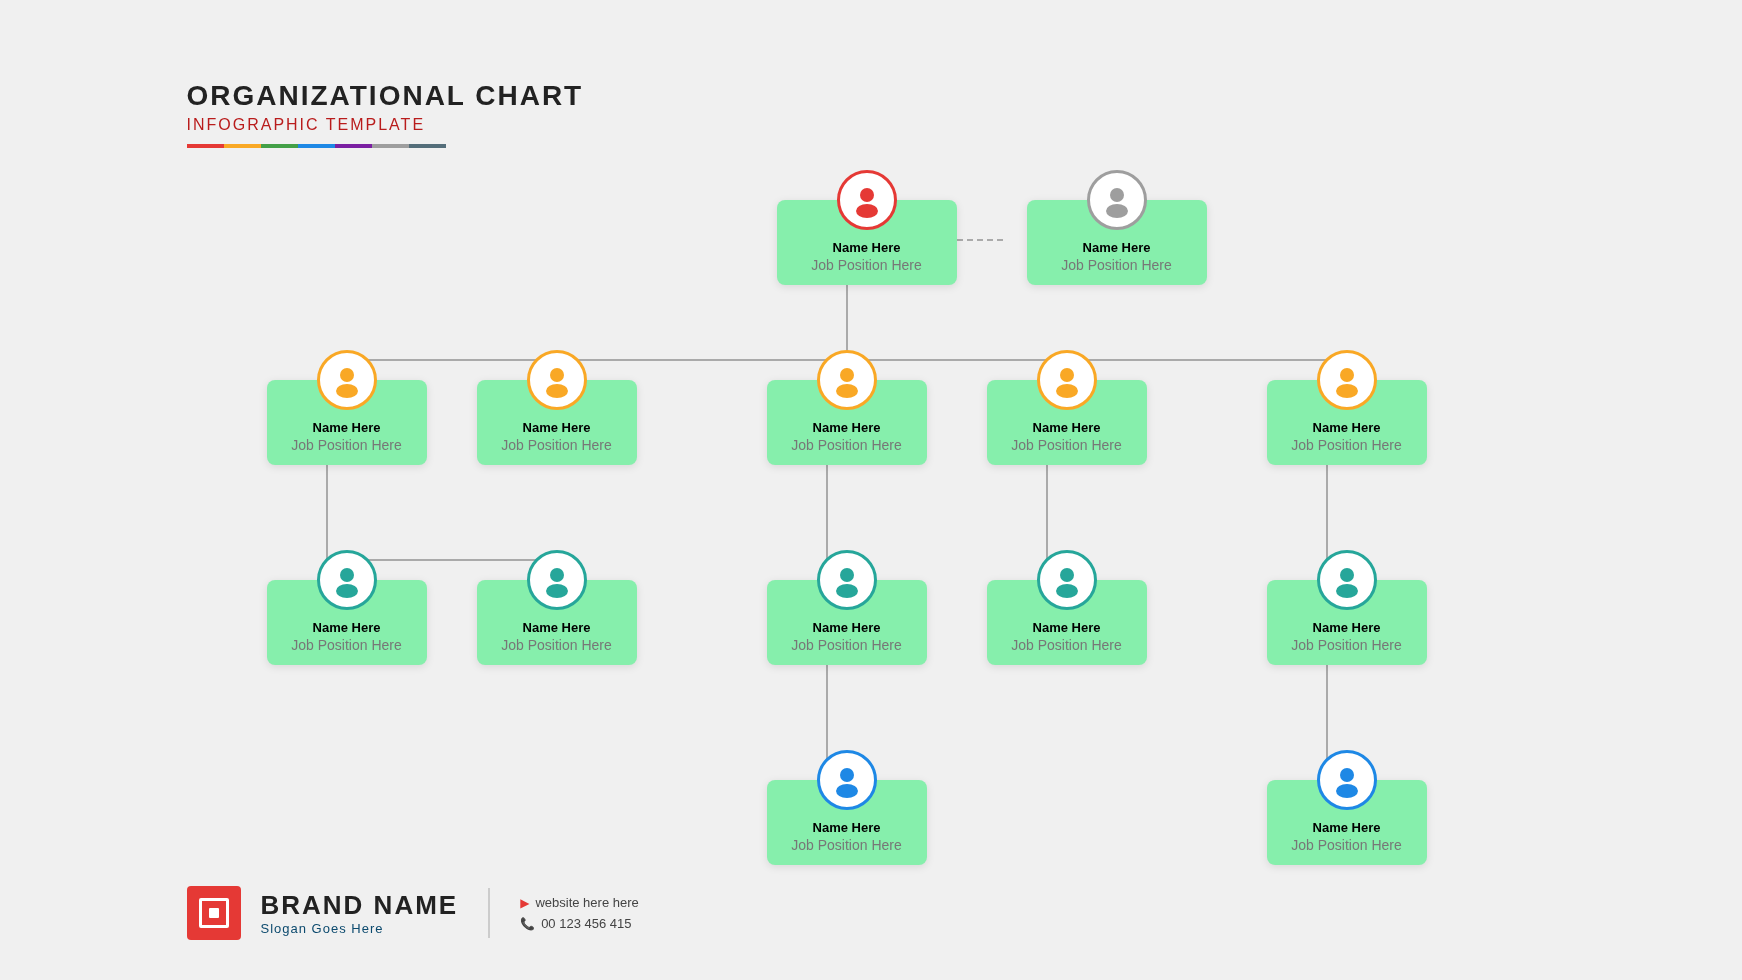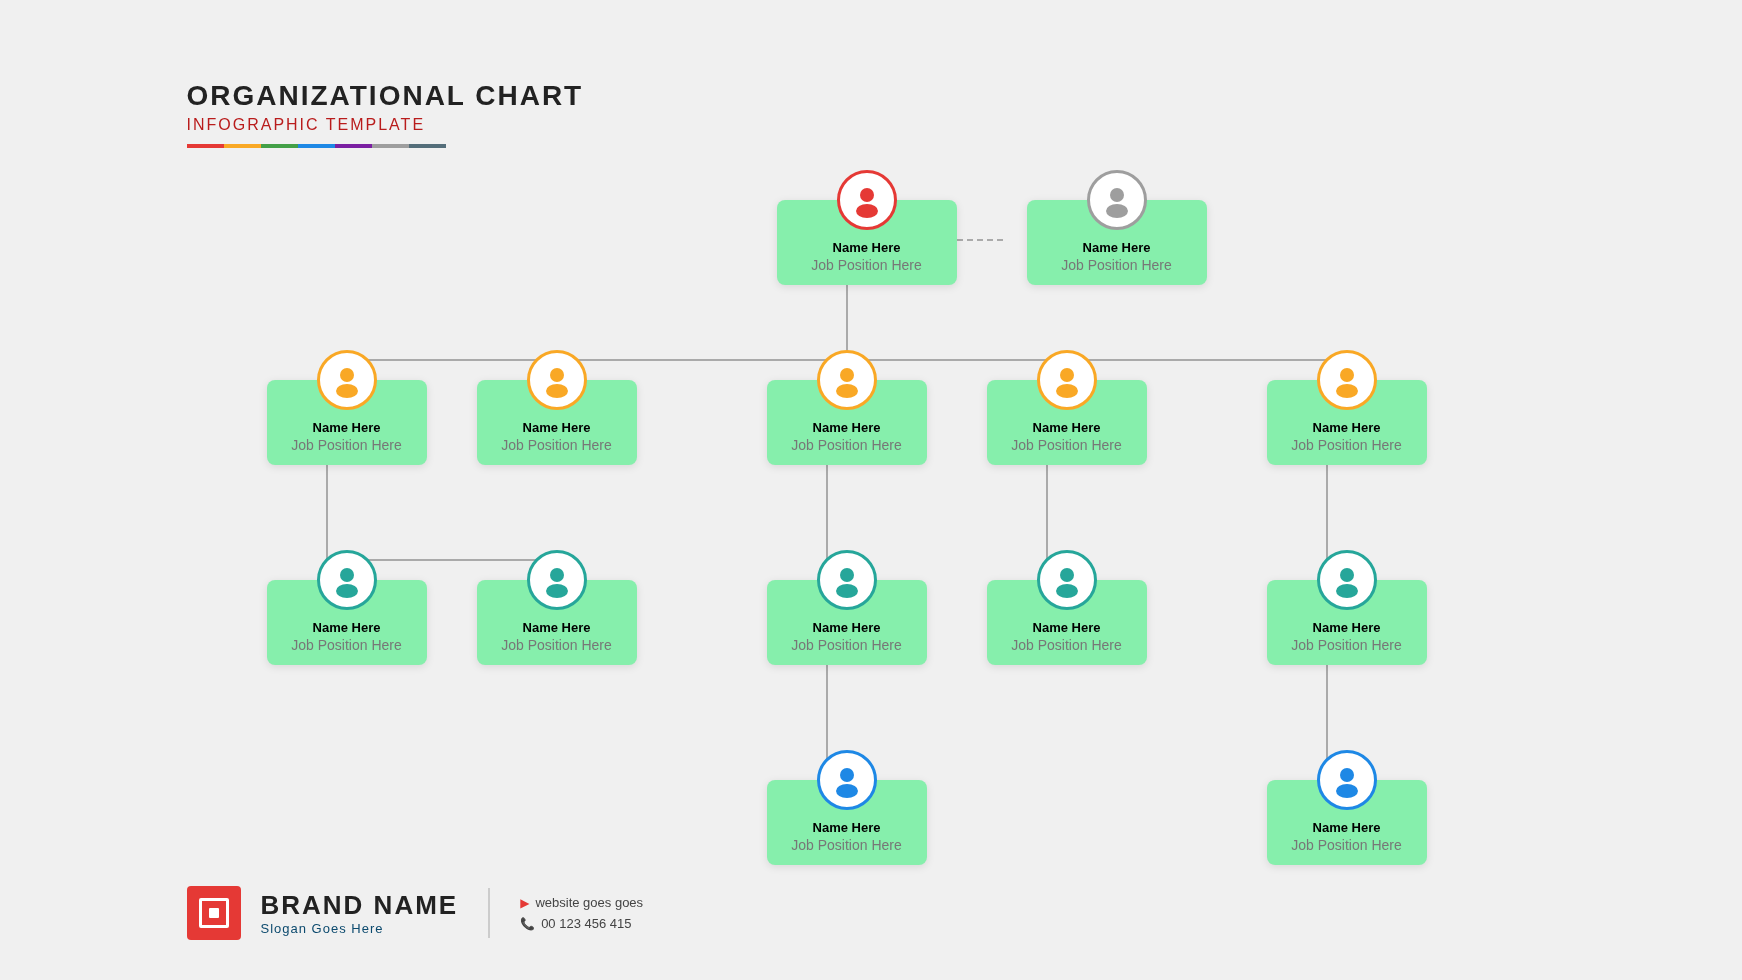--- a/index.html
+++ b/index.html
@@ -408,21 +408,21 @@
       </div>
     </div>
     <div class="brand-text-block">
       <div class="brand-name">BRAND NAME</div>
       <div class="brand-slogan">Slogan Goes Here</div>
     </div>
     <div class="brand-divider"></div>
     <div class="brand-contact">
       <div class="brand-contact-item">
         <span class="contact-icon">▶</span>
-        <span>website goes goes</span>
+        <span>website here here</span>
       </div>
       <div class="brand-contact-item">
         <span class="contact-icon">📞</span>
         <span>00 123 456 415</span>
       </div>
     </div>
   </div>
 
 </div>
 

